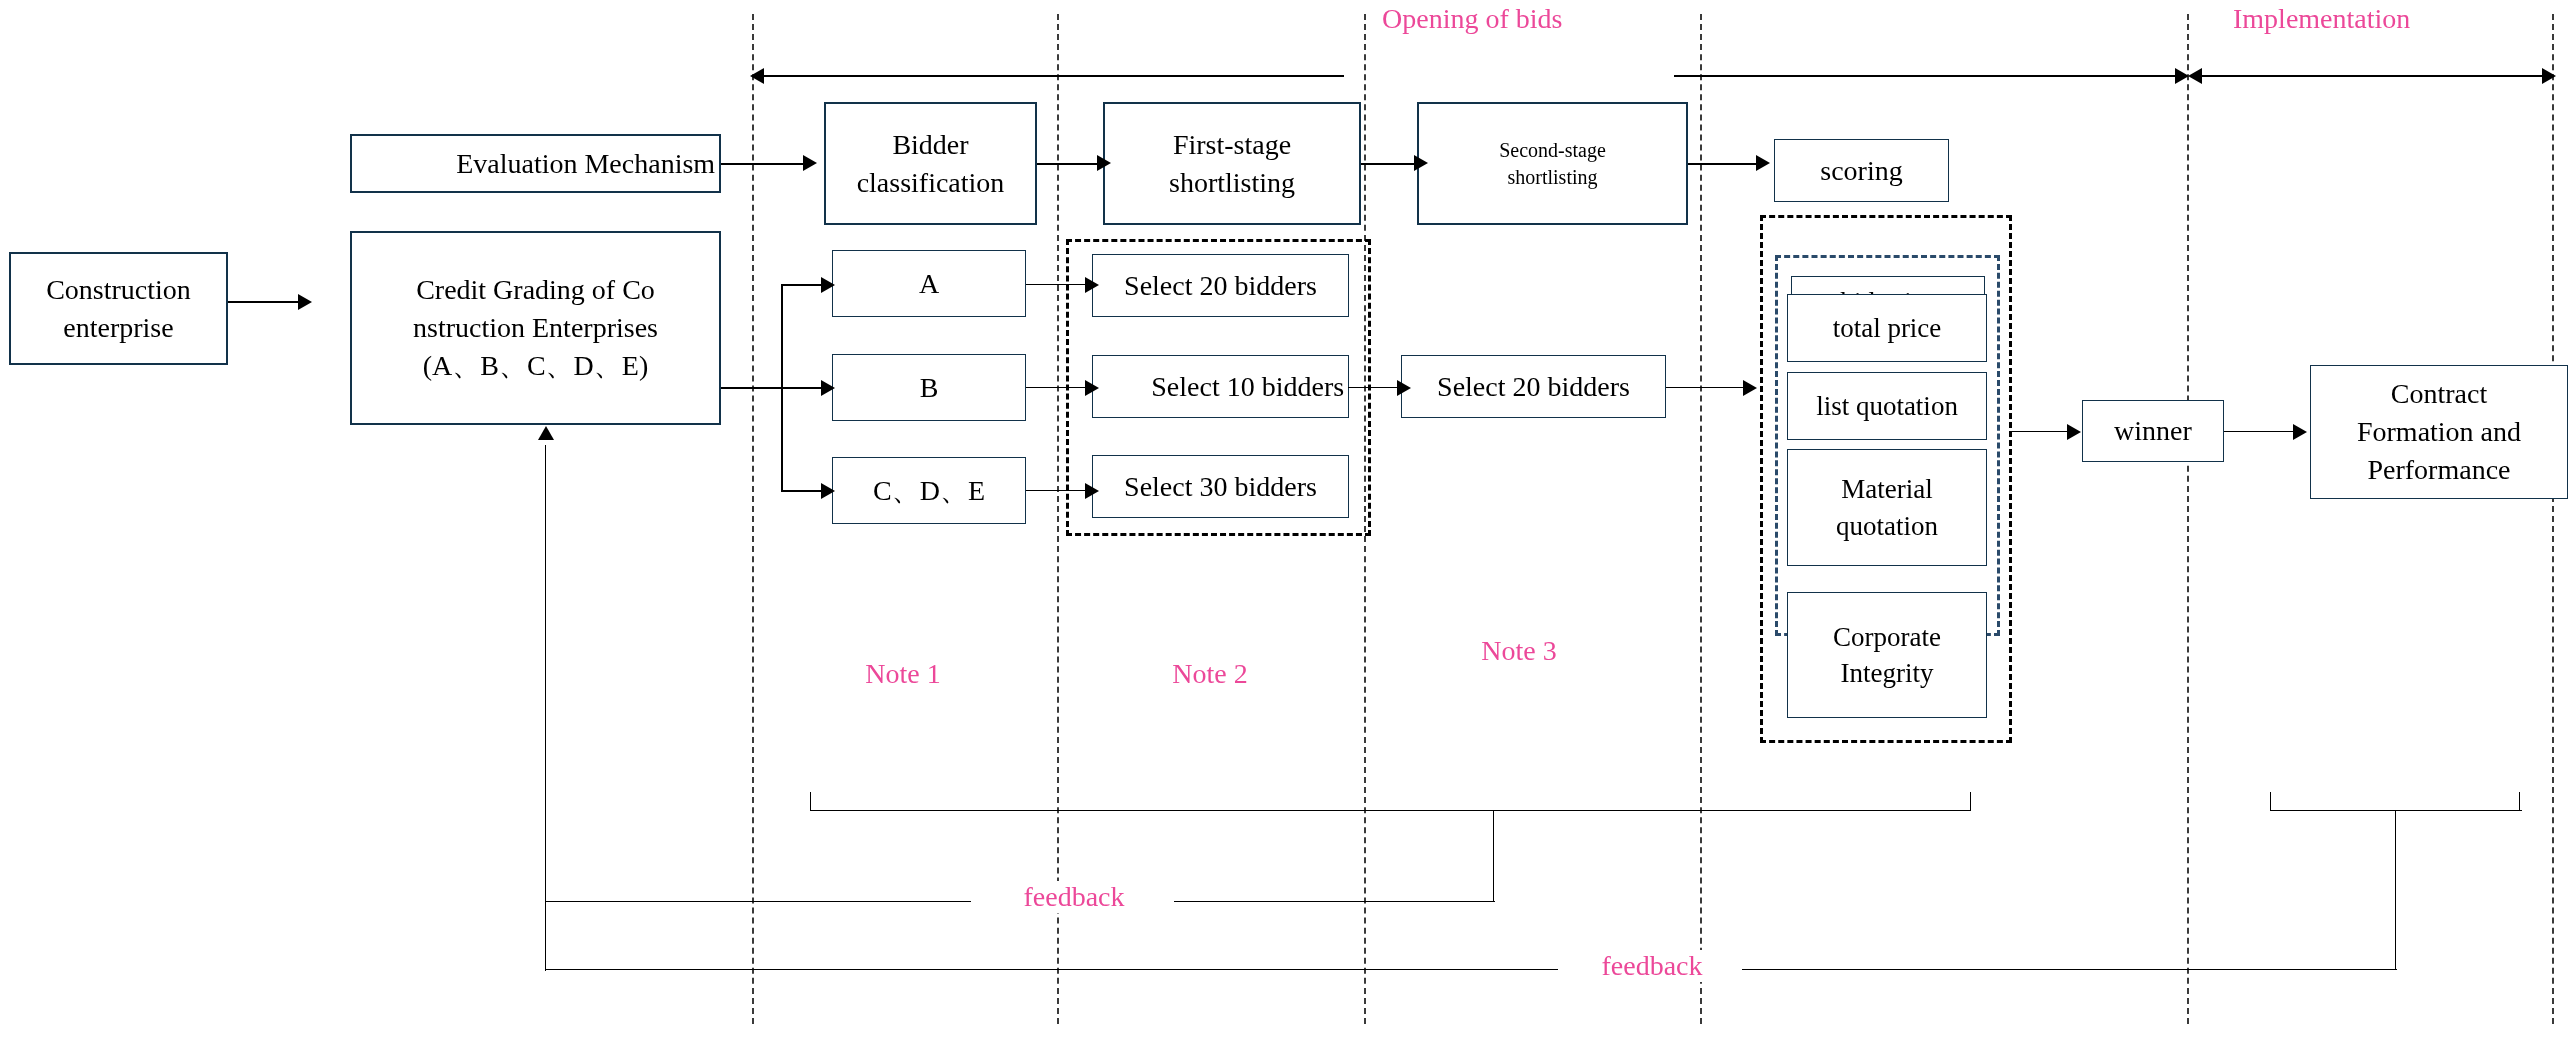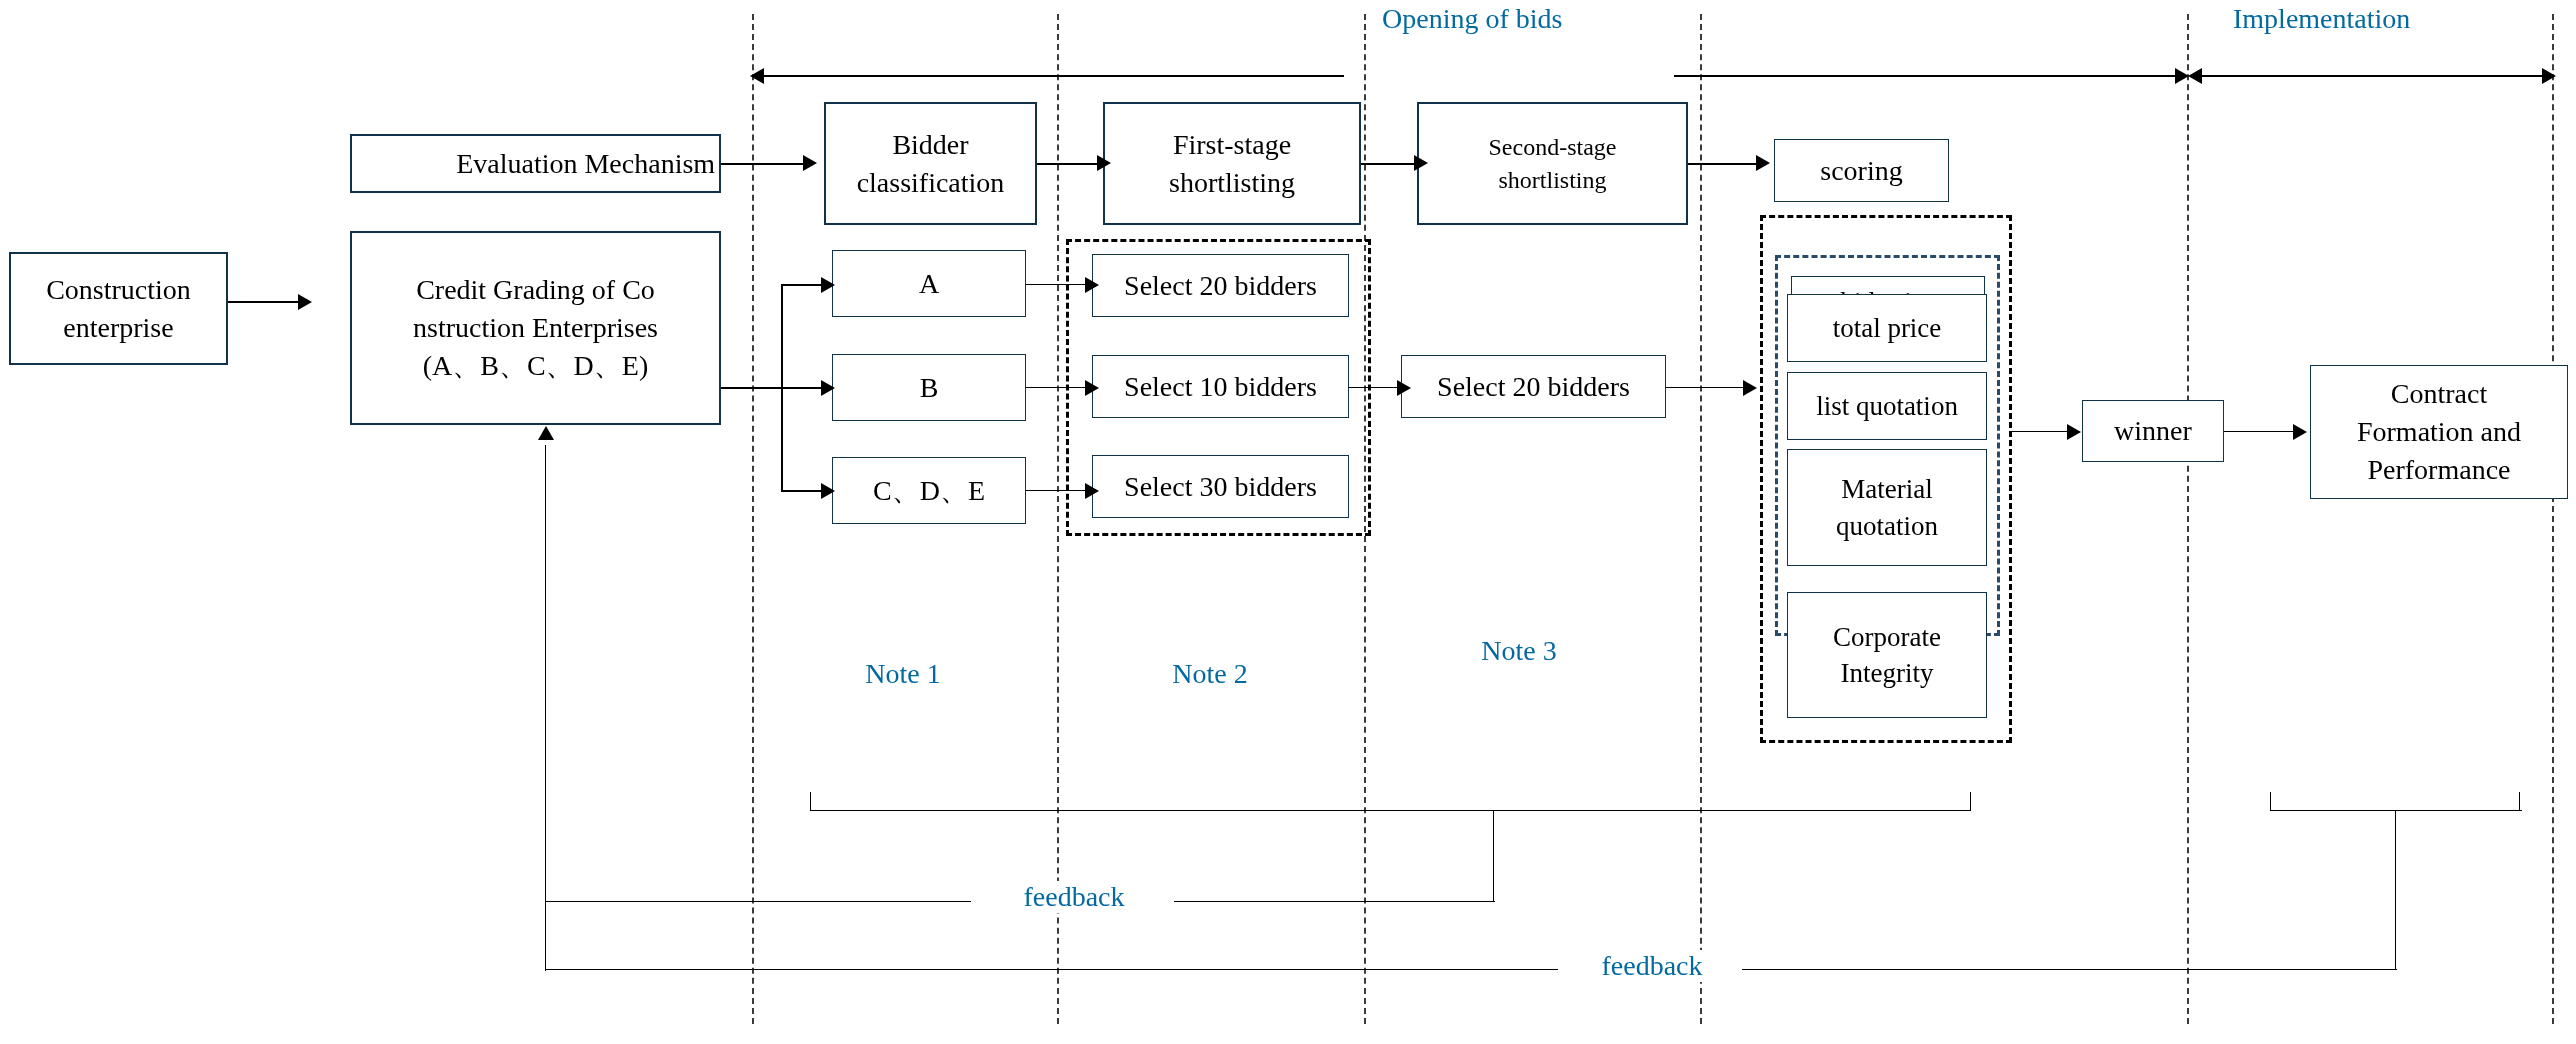--- a/index.html
+++ b/index.html
@@ -86,21 +86,21 @@
     position: absolute;
     width: 0; height: 0;
     border-left: 8.4px solid transparent;
     border-right: 8.4px solid transparent;
     border-bottom: 14px solid #000000;
     z-index: 6;
   }
   
   .label {
     position: absolute;
-    color: #0369a1;
+    color: #ec4899;
     white-space: nowrap;
     background: #ffffff;
     z-index: 7;
   }
   .label.center { transform: translateX(-50%); }
 </style>
 </head>
 <body>
 
 <div id="stage">
@@ -192,31 +192,31 @@
   </div>
 
   <div class="hline" style="left:1361px; top:163px; width:55px;"></div>
   <div class="arrow-r" style="left:1414px; top:155px;"></div>
 
   <div class="dashgroup" style="left:1066px; top:239px; width:305px; height:297px;"></div>
 
   <div class="box thin" style="left:1092px; top:254px; width:257px; height:63px; font-size:28px;">
     <span>Select 20 bidders</span>
   </div>
-  <div class="box thin" style="left:1092px; top:355px; width:257px; height:63px; font-size:28px;">
+  <div class="box thin" style="left:1092px; top:355px; width:257px; height:63px; font-size:28px;justify-content:flex-end;">
     <span>Select 10 bidders</span>
   </div>
   <div class="box thin" style="left:1092px; top:455px; width:257px; height:63px; font-size:28px;">
     <span>Select 30 bidders</span>
   </div>
 
   <div class="hline thin" style="left:1348px; top:387px; width:52px;"></div>
   <div class="arrow-r" style="left:1397px; top:380px;"></div>
 
-  <div class="box" style="left:1417px; top:102px; width:271px; height:123px; font-size:24px; flex-direction:column;">
+  <div class="box" style="left:1417px; top:102px; width:271px; height:123px; font-size:20px; flex-direction:column;">
     <span>Second-stage</span>
     <span>shortlisting</span>
   </div>
 
   <div class="hline" style="left:1688px; top:163px; width:71px;"></div>
   <div class="arrow-r" style="left:1756px; top:155px;"></div>
 
   <div class="box thin" style="left:1401px; top:355px; width:265px; height:63px; font-size:28px;">
     <span>Select 20 bidders</span>
   </div>

